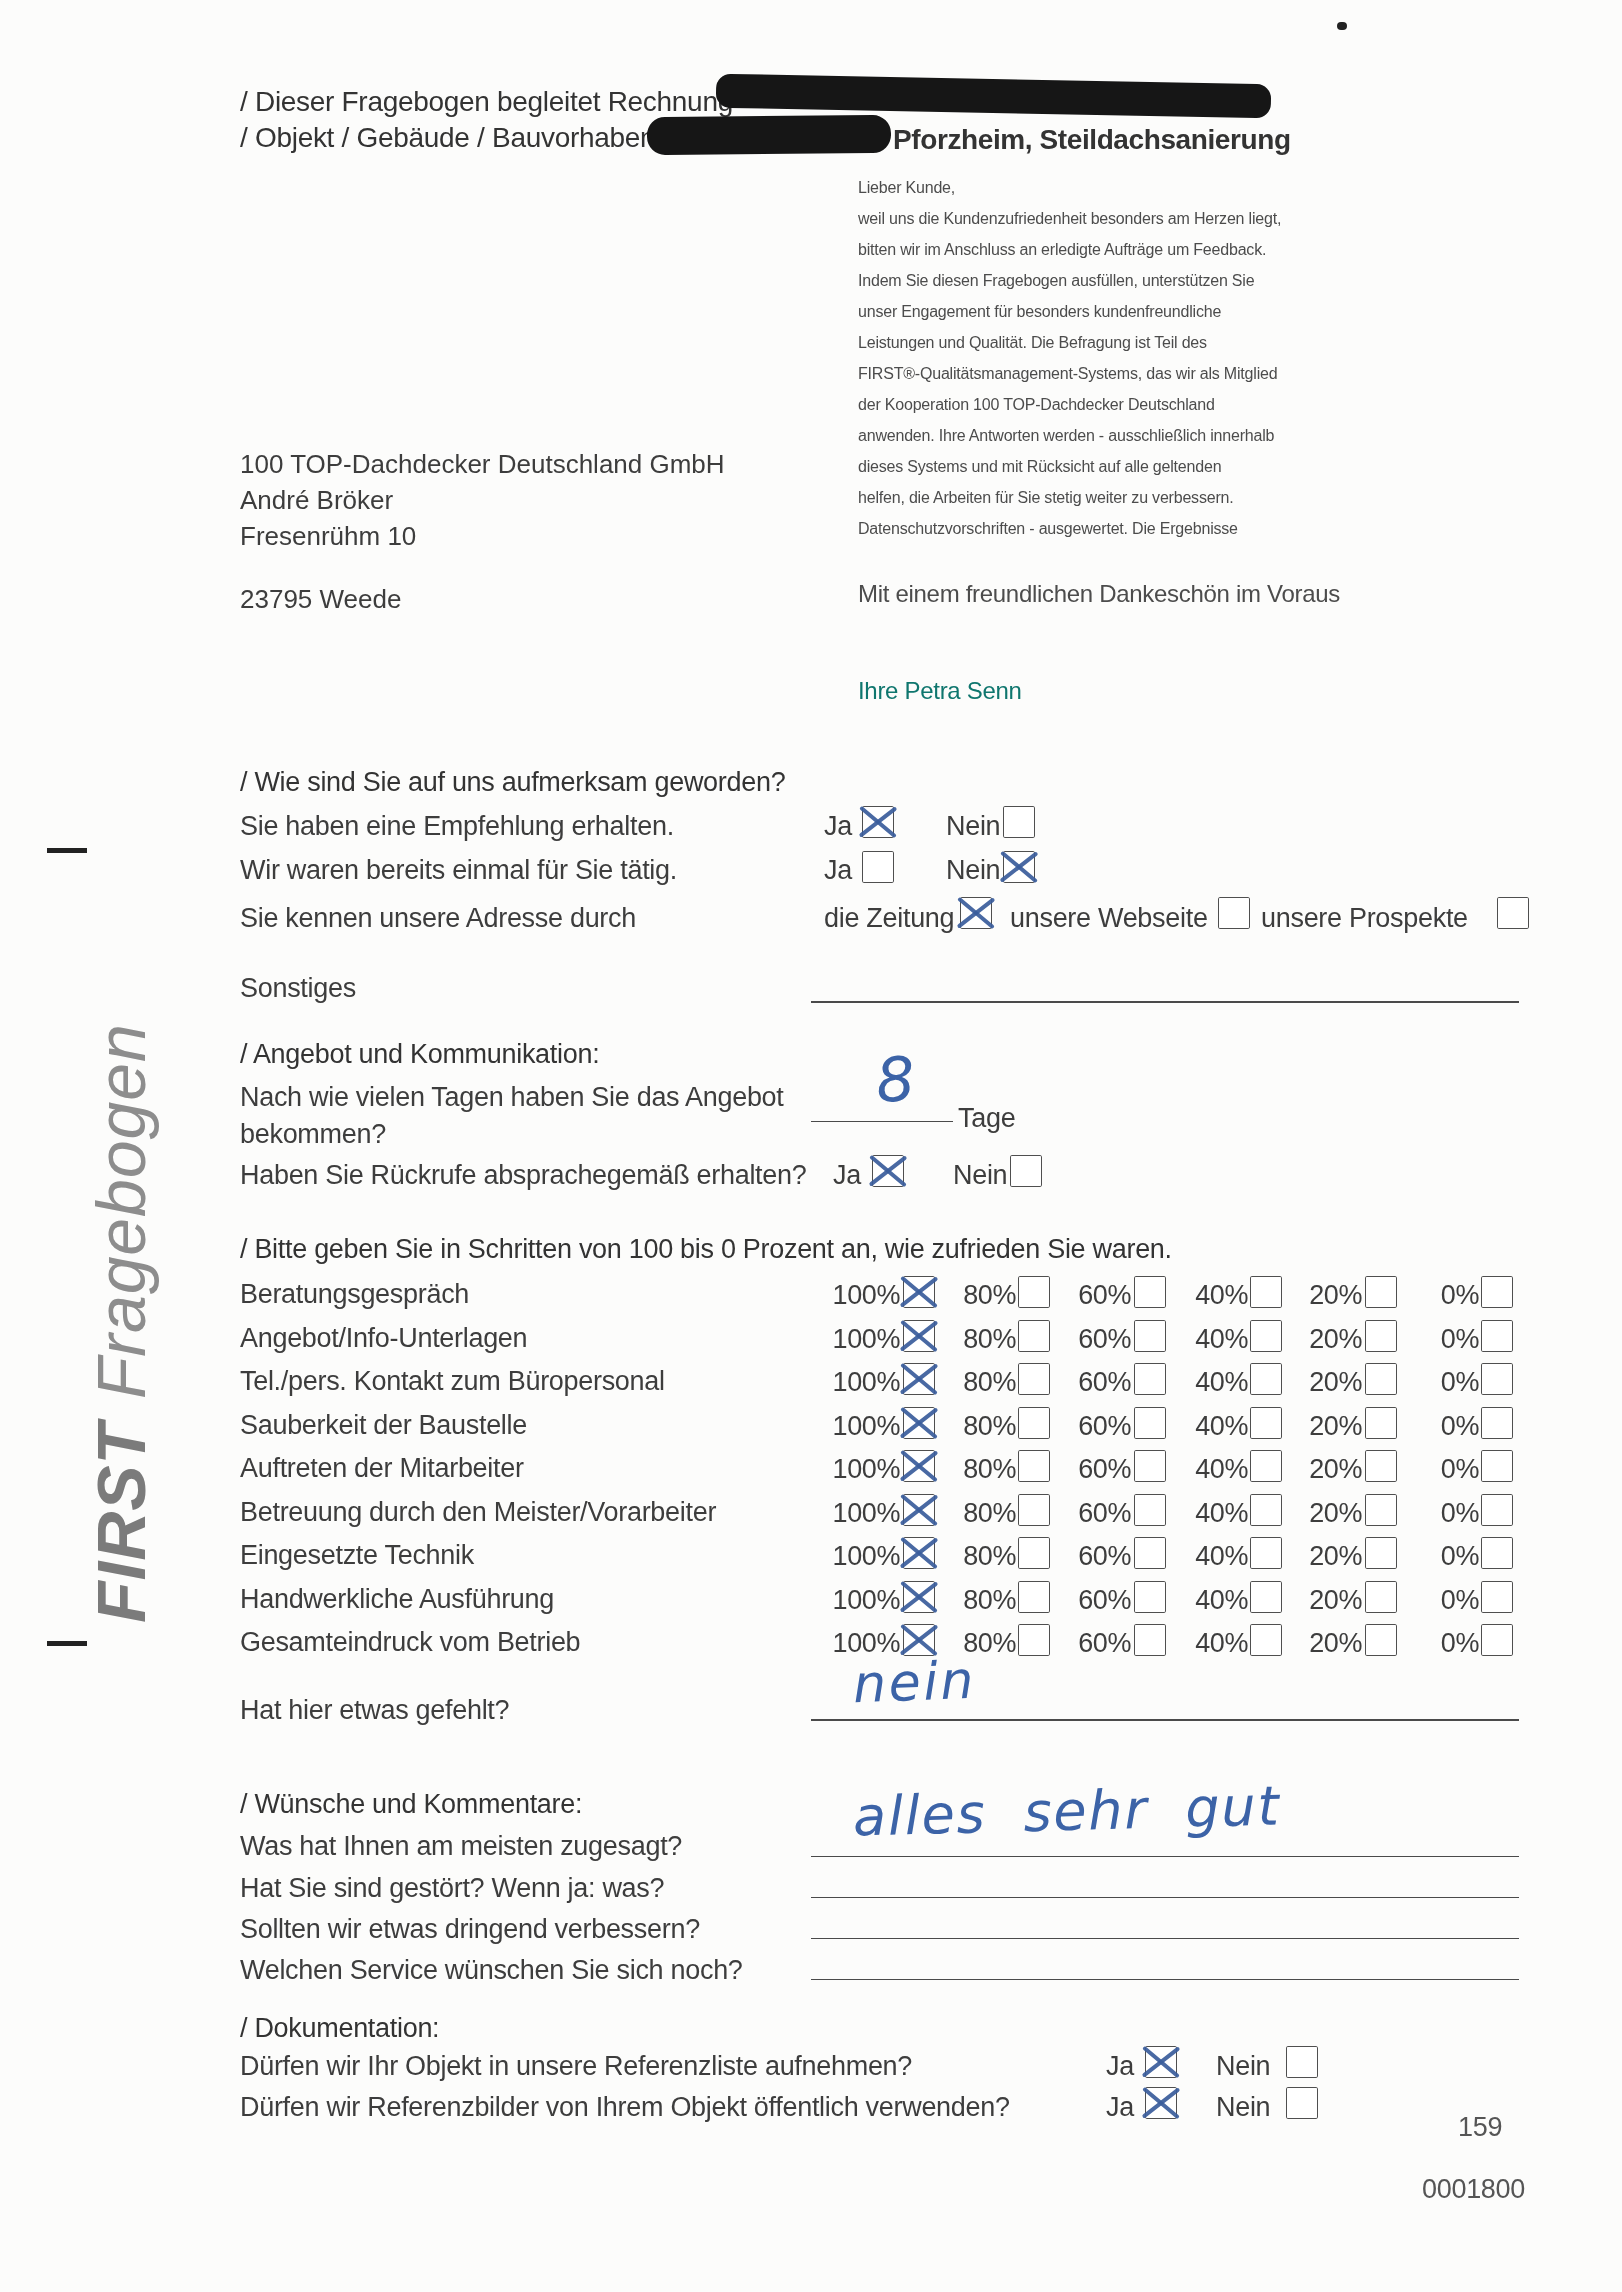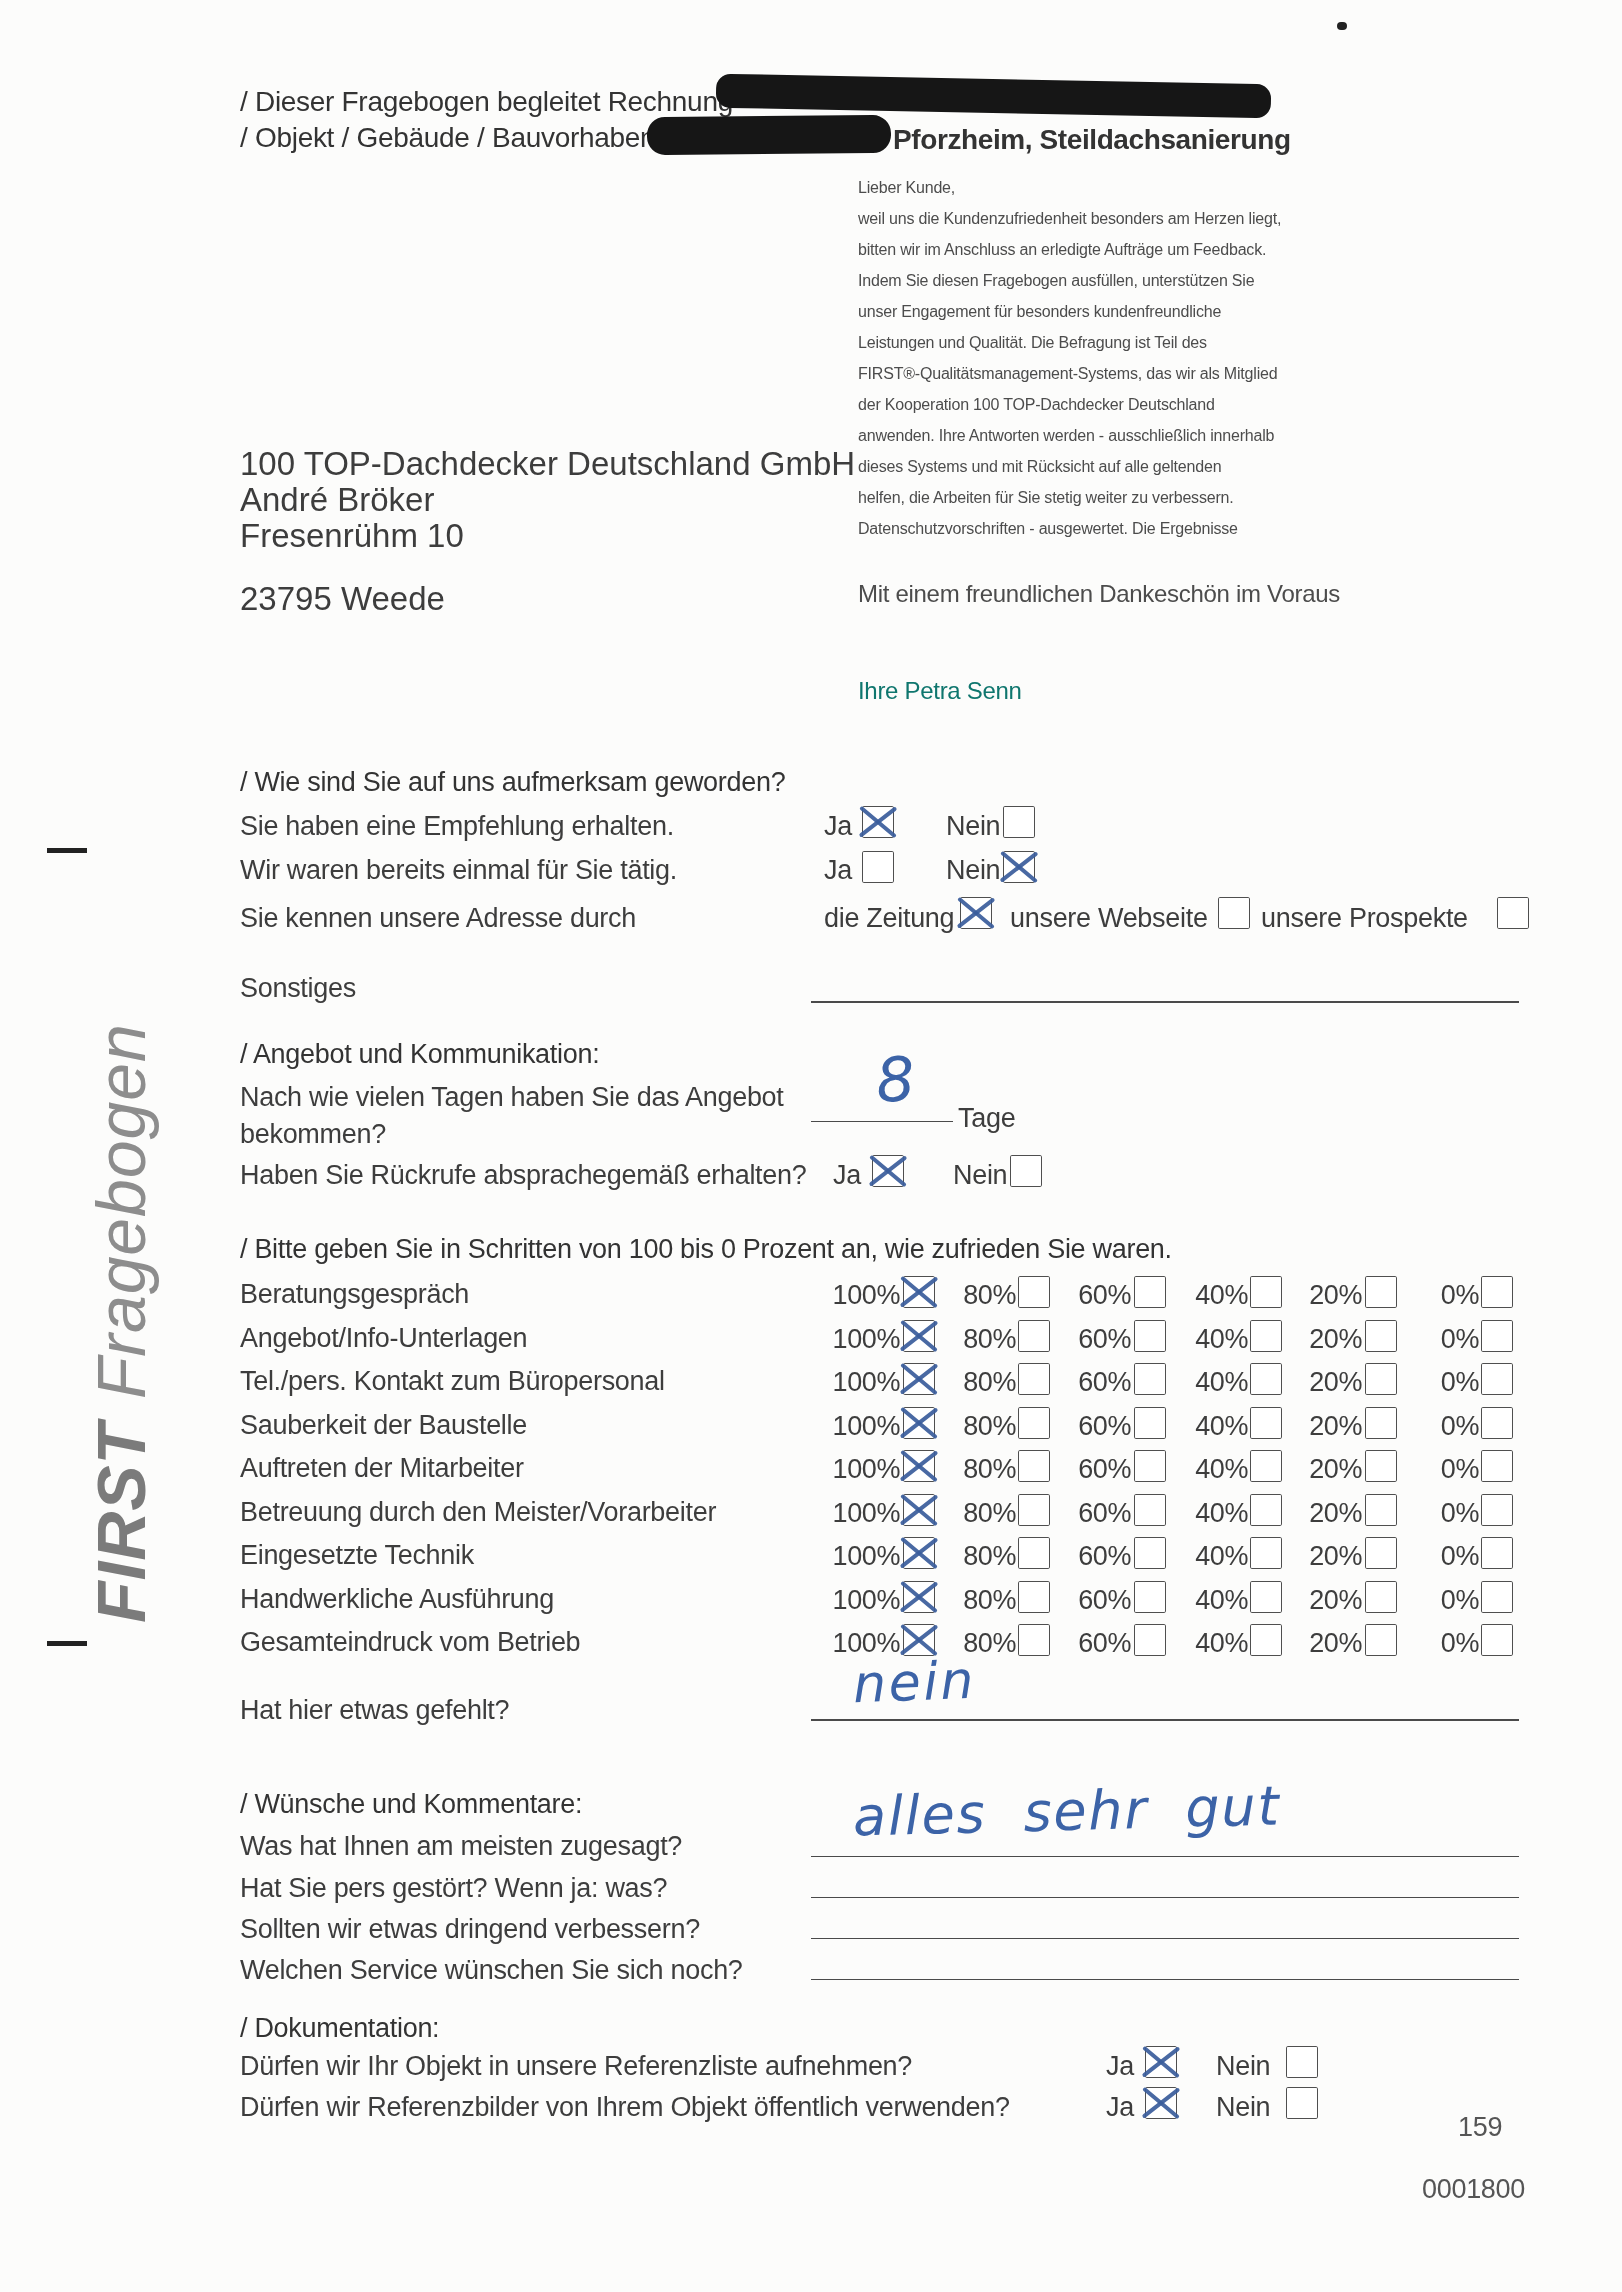--- a/index.html
+++ b/index.html
@@ -6,21 +6,21 @@
   .page{
     position:relative; width:1623px; height:2293px; margin:0 auto;
     background:#fcfcfb; overflow:hidden;
     font-family:"Liberation Sans", sans-serif; color:#3d3d3d;
   }
   .t{position:absolute; white-space:nowrap; font-size:27px; letter-spacing:-0.3px;}
   .small{font-size:24px;}
   .hdr{color:#333;}
   .letter{position:absolute; left:858px; top:172px; font-size:16px; line-height:31px; color:#4c4c4c; letter-spacing:-0.2px;}
   .letter div{white-space:nowrap;}
-  .addr{position:absolute; left:240px; top:446px; font-size:33px; line-height:36px; color:#3d3d3d;}
+  .addr{position:absolute; left:240px; top:446px; font-size:26px; line-height:36px; color:#3d3d3d;}
   
   .cb{position:absolute; width:30px; height:30px; border:1.8px solid #4f4f4f; border-radius:1.8px; background:#fff;}
   .cb.checked::before,.cb.checked::after{
     content:""; position:absolute; left:-8px; right:-8px; top:13.4px; height:4px;
     background:#3a5c9b; border-radius:3.6px; opacity:.92;
   }
   .cb.checked::before{transform:rotate(40deg);}
   .cb.checked::after{transform:rotate(-38deg);}
   
   .line{position:absolute; border-bottom:2.7px solid #4a4a4a; height:0;}
@@ -267,21 +267,21 @@
   </div>
 
   <div class="t" style="left:240px; top:1695px;">Hat hier etwas gefehlt?</div>
   <div class="hand" style="left:853px; top:1652px; font-size:52px; letter-spacing:2.7px; transform:rotate(-2deg);">nein</div>
   <div class="line" style="left:811px; top:1719px; width:708px;"></div>
 
   <div class="t hdr" style="left:240px; top:1789px;">/ Wünsche und Kommentare:</div>
   <div class="t" style="left:240px; top:1831px;">Was hat Ihnen am meisten zugesagt?</div>
   <div class="hand" style="left:853px; top:1780px; font-size:54px; letter-spacing:1.8px; word-spacing:18px; transform:rotate(-1.5deg);">alles sehr gut</div>
   <div class="line thin" style="left:811px; top:1856px; width:708px;"></div>
-  <div class="t" style="left:240px; top:1873px;">Hat Sie pers gestört? Wenn ja: was?</div>
+  <div class="t" style="left:240px; top:1873px;">Hat Sie sind gestört? Wenn ja: was?</div>
   <div class="line thin" style="left:811px; top:1897px; width:708px;"></div>
   <div class="t" style="left:240px; top:1914px;">Sollten wir etwas dringend verbessern?</div>
   <div class="line thin" style="left:811px; top:1938px; width:708px;"></div>
   <div class="t" style="left:240px; top:1955px;">Welchen Service wünschen Sie sich noch?</div>
   <div class="line thin" style="left:811px; top:1979px; width:708px;"></div>
 
   <div class="t hdr" style="left:240px; top:2013px;">/ Dokumentation:</div>
   <div class="t" style="left:240px; top:2051px;">Dürfen wir Ihr Objekt in unsere Referenzliste aufnehmen?</div>
   <div class="t" style="left:1106px; top:2051px;">Ja</div>
   <span class="cb checked" style="left:1145px; top:2046px;"></span>

